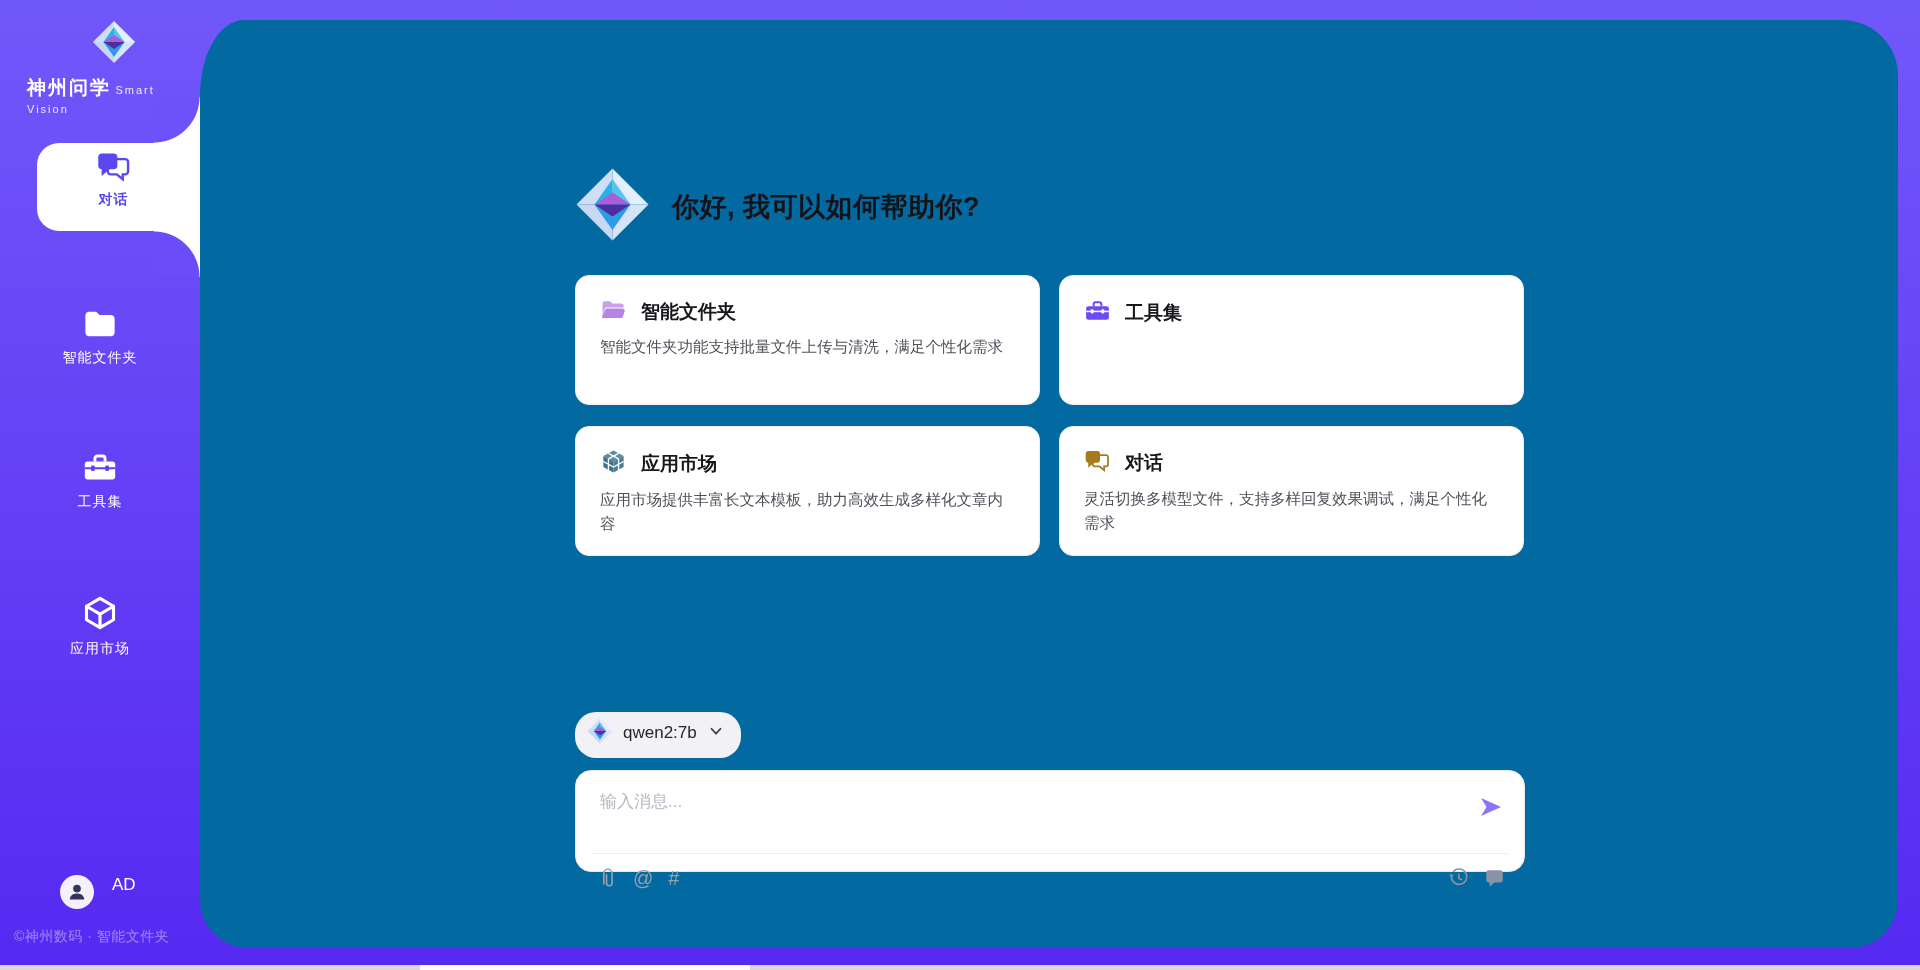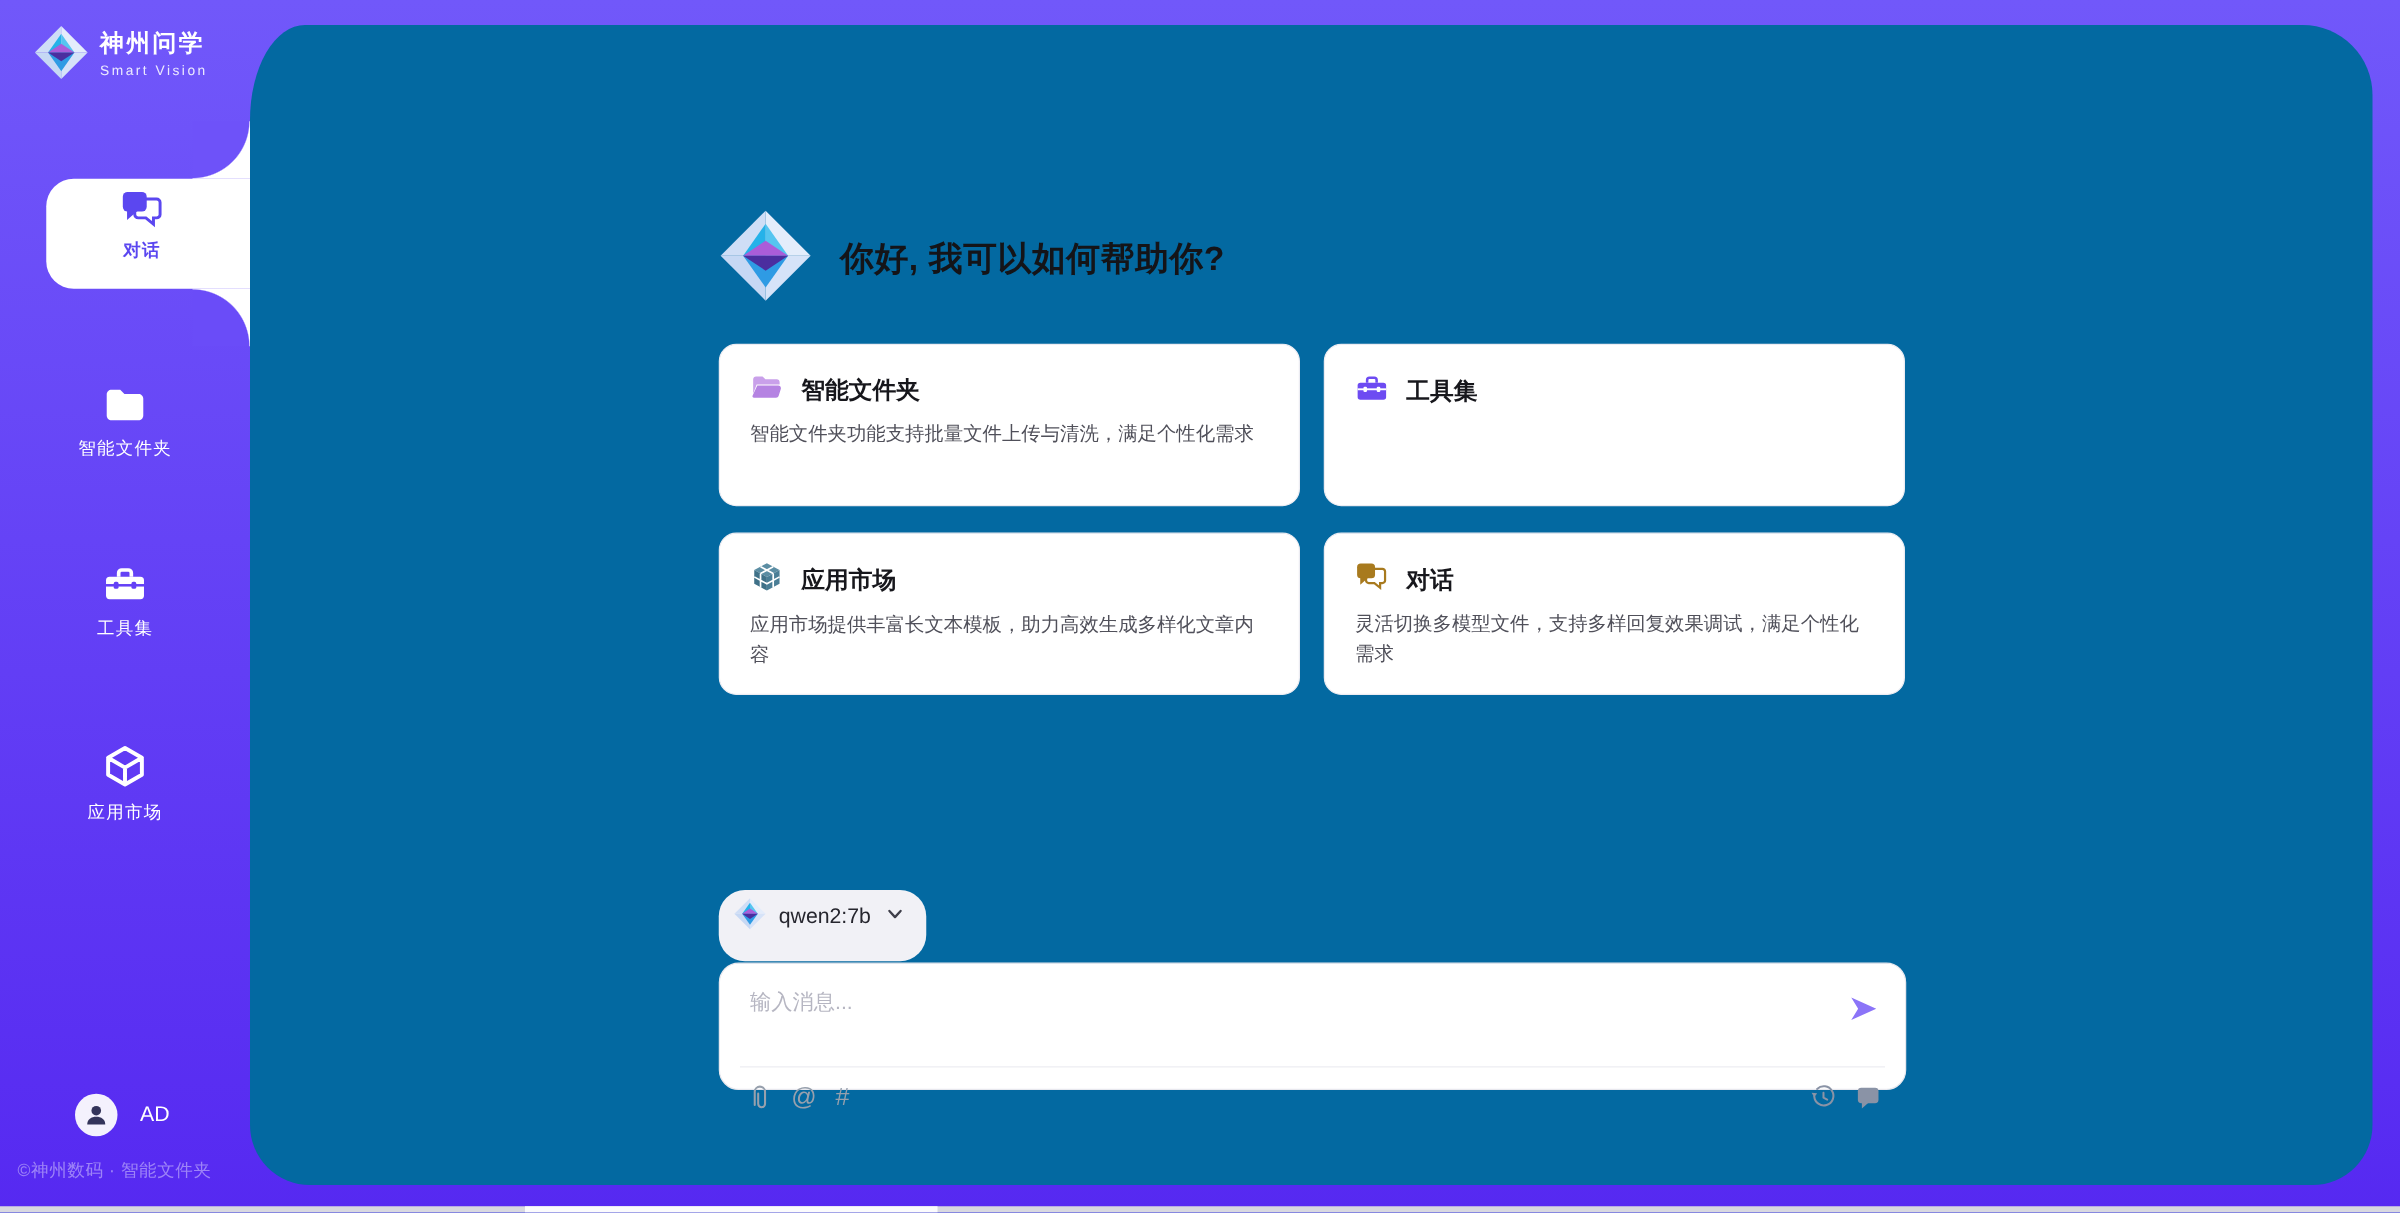--- a/index.html
+++ b/index.html
@@ -3,54 +3,54 @@
 <meta charset="utf-8">
 <style>
   html,body{margin:0;padding:0;}
   body{
     width:1920px;height:970px;position:relative;overflow:hidden;
     font-family:"Liberation Sans","DejaVu Sans",sans-serif;
     background:linear-gradient(180deg,#7158fa 0%,#5629f1 100%);
   }
   
   .sidebar{position:absolute;left:0;top:0;width:200px;height:970px;}
-  .brand{position:absolute;left:27px;top:20px;display:flex;align-items:center;gap:9px;}
+  .brand{position:absolute;left:27px;top:20px;display:flex;align-items:center;gap:9px;flex-direction:column;}
   .brand-text .cn{color:#fff;font-size:19px;font-weight:bold;letter-spacing:2px;line-height:22px;}
   .brand-text .en{color:#eceafe;font-size:11px;letter-spacing:2px;line-height:13px;}
   .nav-item{position:absolute;left:0;width:200px;text-align:center;color:#fff;cursor:pointer;}
   .nav-item .lbl{display:block;margin-top:5px;font-size:14px;letter-spacing:1px;}
   .nav-item svg{display:inline-block;}
   
   .tab-active{position:absolute;left:37px;top:143px;width:163px;height:88px;background:#fff;
     border-radius:22px 0 0 22px;text-align:center;padding-top:7px;box-sizing:border-box;cursor:pointer;}
   .tab-active .lbl{display:block;margin-top:3px;font-size:14px;color:#5b47f0;font-weight:bold;letter-spacing:1px;margin-left:-10px;}
   .tab-active svg{margin-left:-10px;}
   .fillet{position:absolute;left:154px;width:46px;height:46px;}
   .fillet.top{top:97px;background:radial-gradient(circle 46px at 0 0,#6e52f9 0 45px,#fff 46px);}
   .fillet.bottom{top:231px;background:radial-gradient(circle 46px at 0 100%,#6a4cf8 0 45px,#fff 46px);}
-  .user-row{position:absolute;left:60px;top:875px;display:flex;align-items:center;gap:18px;cursor:pointer;}
+  .user-row{position:absolute;left:60px;top:875px;display:flex;align-items:flex-start;gap:18px;cursor:pointer;}
   .avatar{width:34px;height:34px;border-radius:50%;background:#f4f1fd;display:flex;align-items:center;justify-content:center;}
   .user-name{color:#fff;font-size:17px;}
   .side-footer{position:absolute;left:14px;top:928px;color:rgba(255,255,255,.42);font-size:14px;letter-spacing:.5px;}
   
   .panel{position:absolute;left:200px;top:20px;right:22px;bottom:22px;background:#0369a1;
     border-radius:44px 56px 48px 48px / 76px 56px 48px 48px;}
   .content{position:absolute;left:375px;top:0;width:950px;}
   .greeting{position:absolute;top:147px;left:0;display:flex;align-items:center;gap:22px;}
   .greeting h1{margin:0;font-size:27px;font-weight:bold;color:#141418;letter-spacing:.5px;}
   .cards{position:absolute;top:255px;left:0;width:950px;display:grid;
     grid-template-columns:465px 465px;grid-column-gap:19px;grid-row-gap:21px;}
   .card{height:130px;box-sizing:border-box;background:#fff;border:1.5px solid #ececf2;border-radius:14px;
     padding:21px 24px;cursor:pointer;}
   .card-head{display:flex;align-items:center;gap:14px;}
   .card-title{font-size:19px;font-weight:bold;color:#17171c;}
   .card-desc{margin-top:9px;font-size:15.5px;line-height:1.55;color:#50505a;}
   
   .model-pill{position:absolute;top:692px;left:0;height:42px;display:inline-flex;align-items:center;gap:10px;
-    background:#f1f1f6;border-radius:21px;padding:0 16px 15px 12px;cursor:pointer;}
+    background:#f1f1f6;border-radius:21px;padding:0 16px 4px 12px;cursor:pointer;}
   .model-name{font-size:17px;color:#26262e;}
   
   .composer{position:absolute;top:750px;left:0;width:950px;height:102px;box-sizing:border-box;
     border:1.5px solid #e8e8ee;border-radius:16px;background:#fff;}
   .composer input{position:absolute;left:22px;top:20px;width:820px;border:none;outline:none;
     font-size:17px;color:#33333c;font-family:inherit;background:transparent;}
   .composer input::placeholder{color:#b6b6c2;}
   .send-btn{position:absolute;right:20px;top:24px;width:26px;height:26px;border:none;background:transparent;
     padding:0;cursor:pointer;}
   .composer .divider{position:absolute;left:16px;right:16px;top:82px;height:1px;background:#ededf2;}

